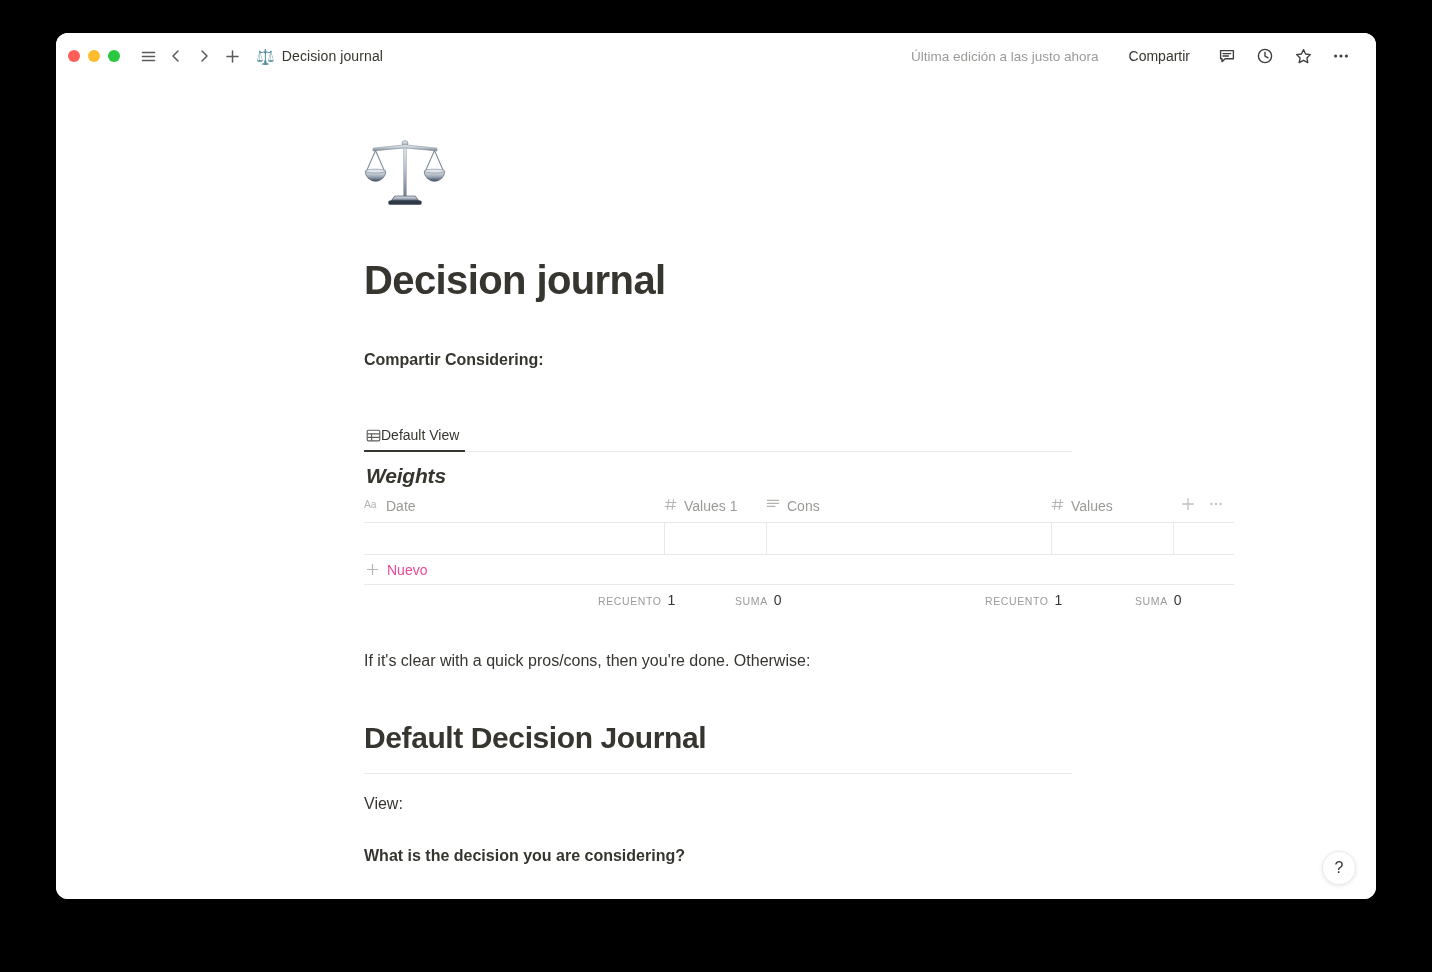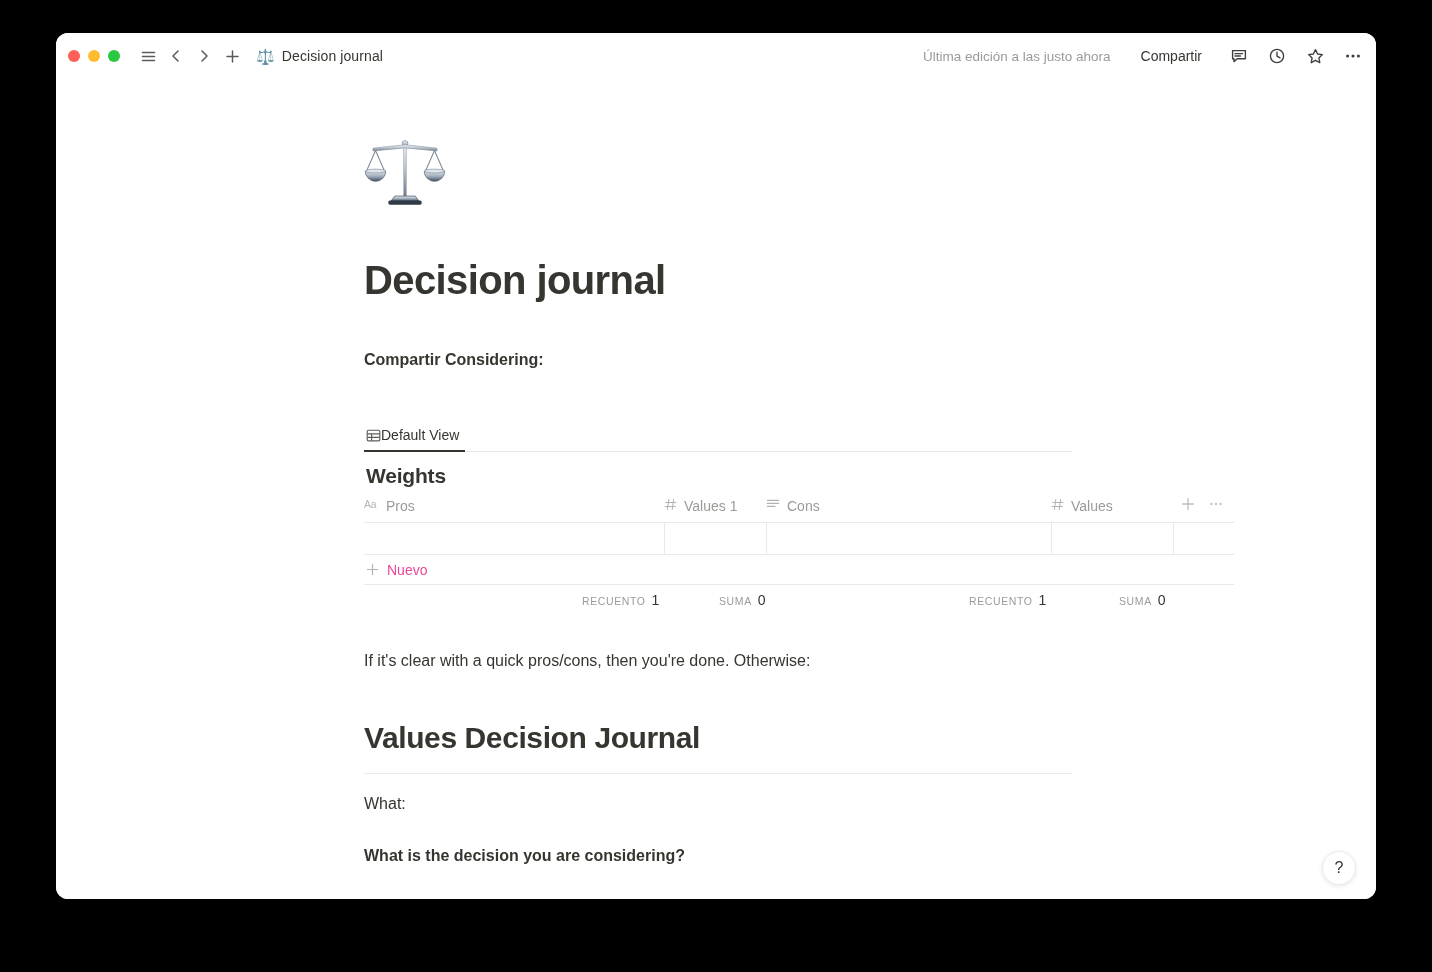--- a/index.html
+++ b/index.html
@@ -56,21 +56,21 @@
     display: flex; align-items: center; gap: 7px;
     margin-left: 10px;
     font-size: 14px; color: #37352f;
     letter-spacing: 0.1px;
   }
   .breadcrumb .page-emoji { font-size: 15px; line-height: 1; }
 
   .titlebar-right {
     margin-left: auto;
     display: flex; align-items: center; gap: 8px;
-    padding-right: 8px;
+    padding-right: 20px;
   }
   #last-edited {
     font-size: 13.5px; color: #9b9a97;
     margin-right: 14px; white-space: nowrap;
   }
   #share-button {
     font-size: 14px; color: #37352f;
     padding: 4px 8px; border-radius: 4px;
     margin-right: 6px; white-space: nowrap;
     cursor: default;
@@ -145,20 +145,21 @@
     margin-bottom: -1px;
     cursor: default;
   }
   .view-tab svg { display:block; color:#5f5e5b; }
 
   #db-title {
     font-size: 21px; font-weight: 700;
     color: #37352f;
     letter-spacing: -0.2px;
     margin: 12px 0 0 2px;
+    font-style: italic;
   }
 
   table#weights-table {
     border-collapse: collapse;
     width: 870px;
     margin-top: 9px;
     table-layout: fixed;
   }
   table#weights-table th {
     font-weight: 400;
@@ -202,20 +203,21 @@
     width: 870px;
     height: 30px;
     display: flex; align-items: center;
     position: relative;
     font-size: 11px;
   }
   .agg {
     position: absolute;
     display: flex; align-items: baseline; gap: 6px;
     white-space: nowrap;
+    margin-left: 16px;
   }
   .agg .agg-label {
     font-size: 10.5px; color: #9b9a97;
     letter-spacing: 0.6px; text-transform: uppercase;
   }
   .agg .agg-value { font-size: 14px; color: #37352f; }
 
   
   .h1-heading {
     font-size: 30px; font-weight: 700;
@@ -374,21 +376,21 @@
           </colgroup>
           <thead>
             <tr>
               <th>
                 <div class="th-inner">
                   <span class="tico">
                     <svg width="15" height="12" viewBox="0 0 16 12" fill="currentColor">
                       <text x="0" y="10" font-size="11" font-family="Liberation Sans, sans-serif">Aa</text>
                     </svg>
                   </span>
-                  <span class="tlabel">Pros</span>
+                  <span class="tlabel">Date</span>
                 </div>
               </th>
               <th>
                 <div class="th-inner">
                   <span class="tico">
                     <svg width="13" height="13" viewBox="0 0 14 14" fill="none" stroke="currentColor" stroke-width="1.15" stroke-linecap="round">
                       <path d="M5.2 1.6L3.6 12.4M10.4 1.6L8.8 12.4M1.8 4.8h11M1.2 9.2h11"></path>
                     </svg>
                   </span>
                   <span class="tlabel">Values 1</span>
@@ -471,26 +473,26 @@
           </div>
         </div>
       </div>
 
       <div class="spacer-34"></div>
 
       <p class="para content-col">If it's clear with a quick pros/cons, then you're done. Otherwise:</p>
 
       <div class="spacer-46"></div>
 
-      <h2 class="h1-heading content-col">Values Decision Journal</h2>
+      <h2 class="h1-heading content-col">Default Decision Journal</h2>
       <div class="h1-rule"></div>
 
       <div class="spacer-18"></div>
 
-      <p class="para content-col">What:</p>
+      <p class="para content-col">View:</p>
 
       <div class="spacer-28"></div>
 
       <p class="para bold content-col">What is the decision you are considering?</p>
 
       <div class="spacer-46"></div>
     </div>
 
     <div id="help-button">
       <span>?</span>

